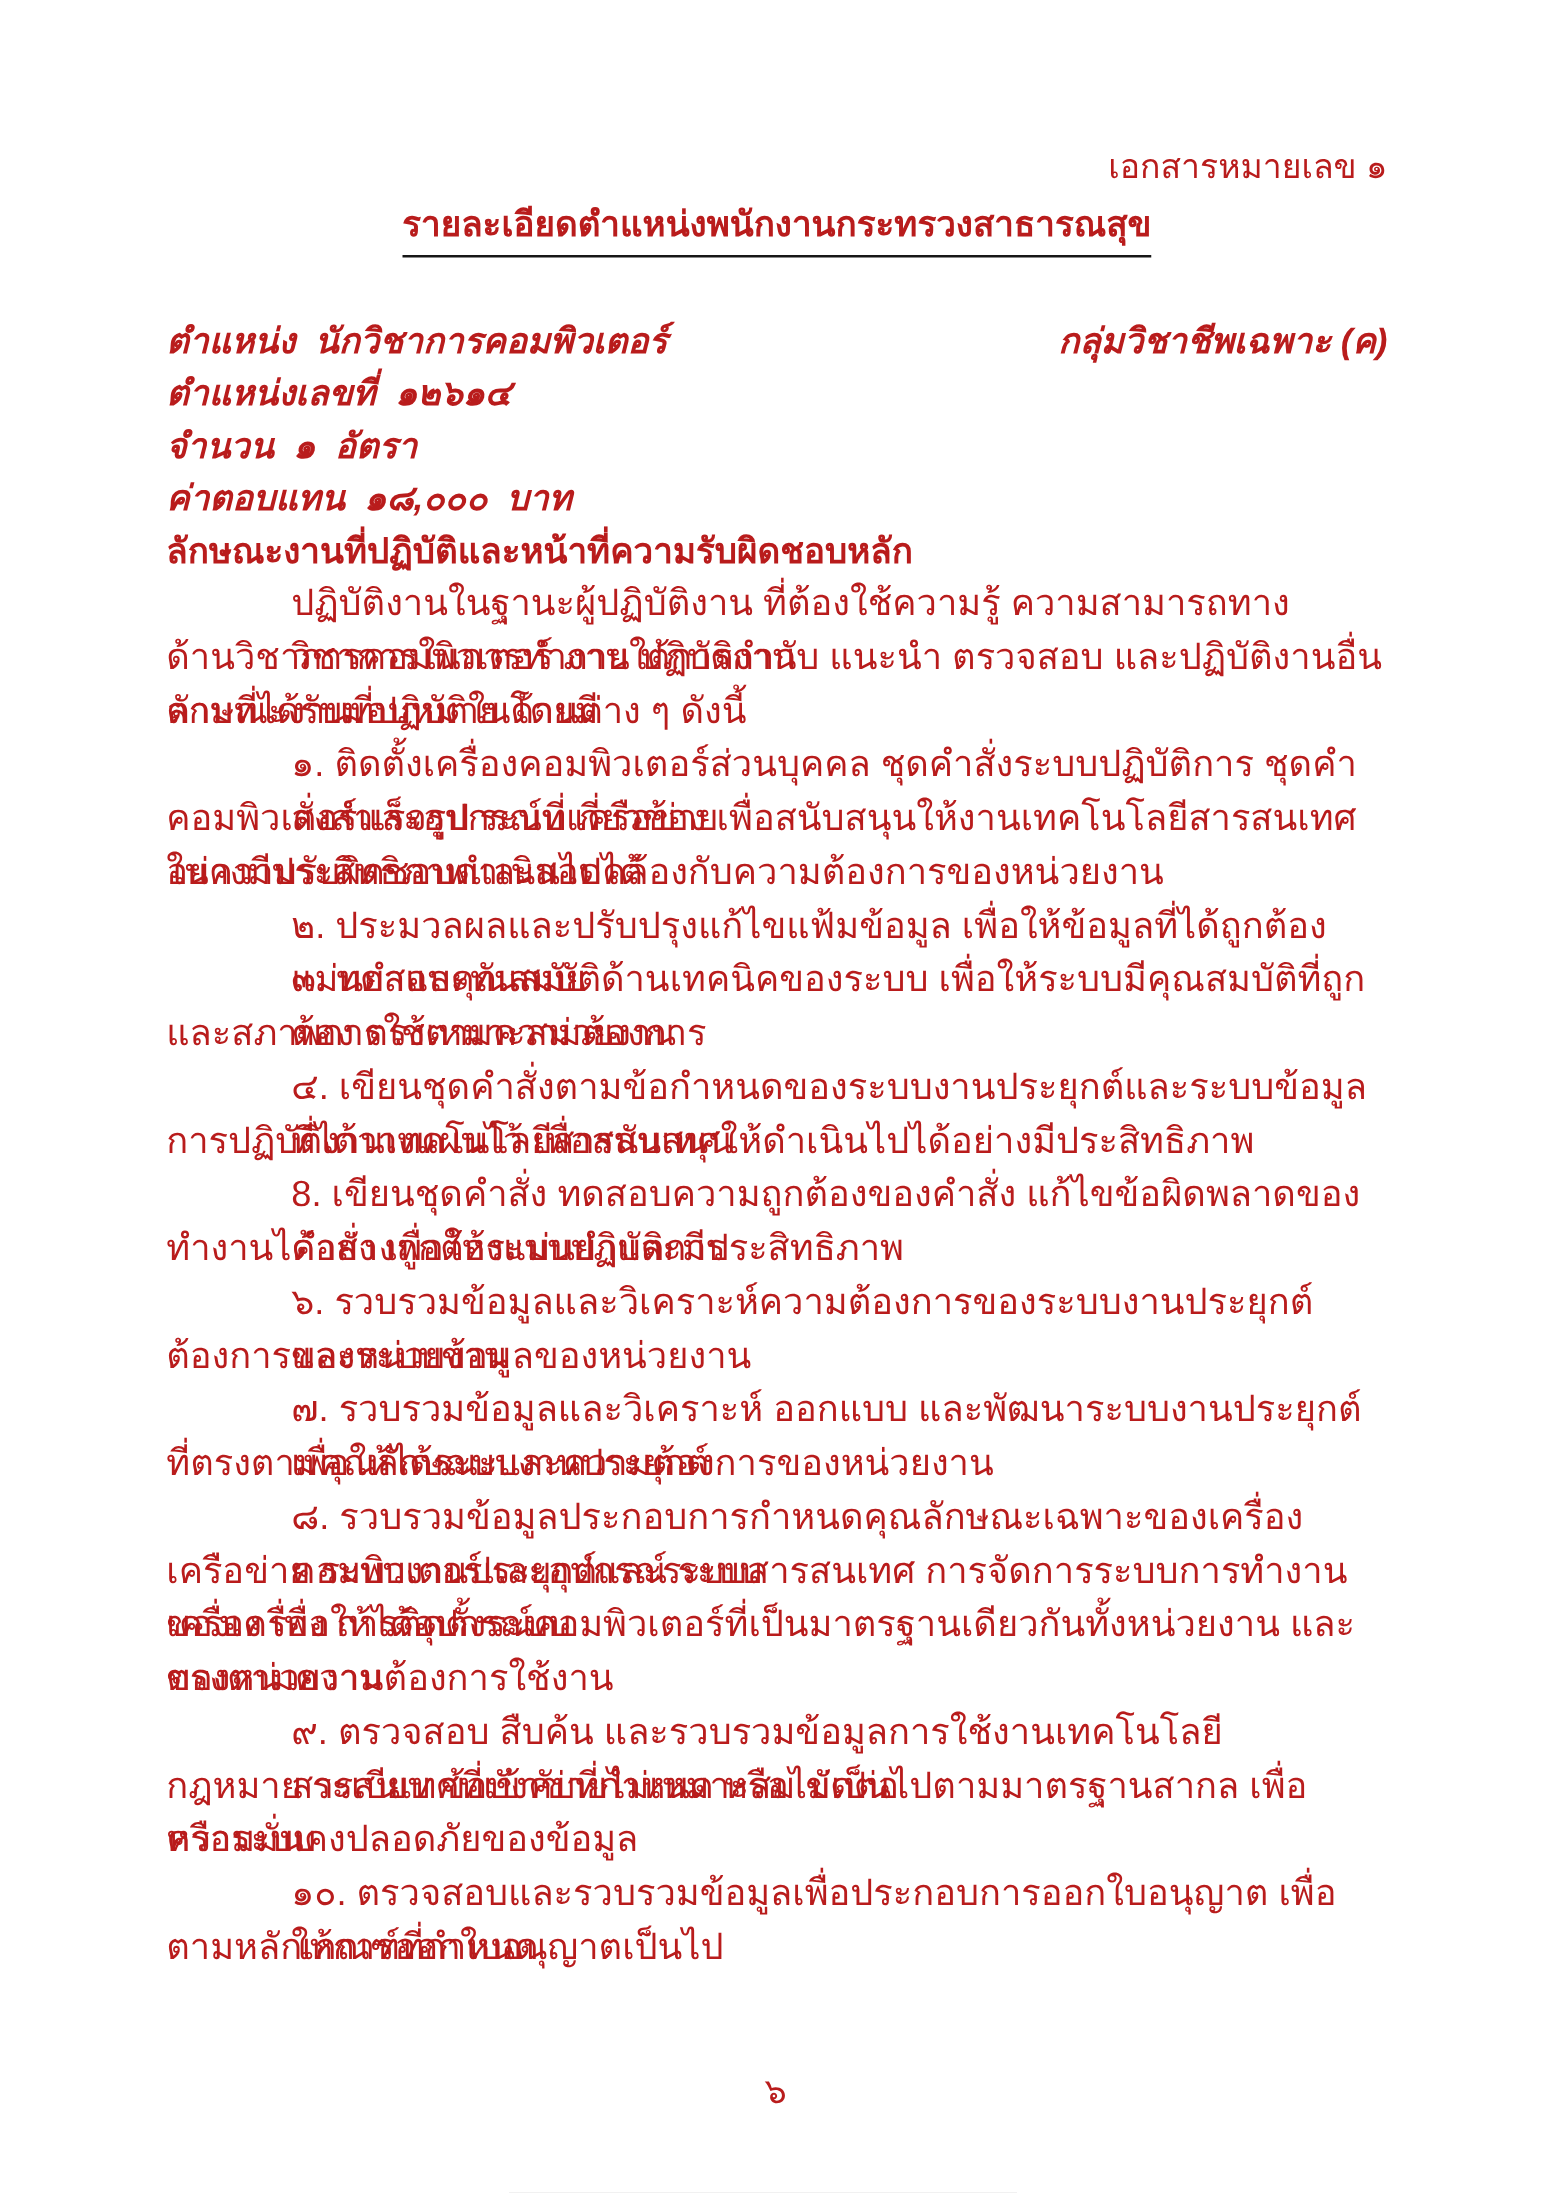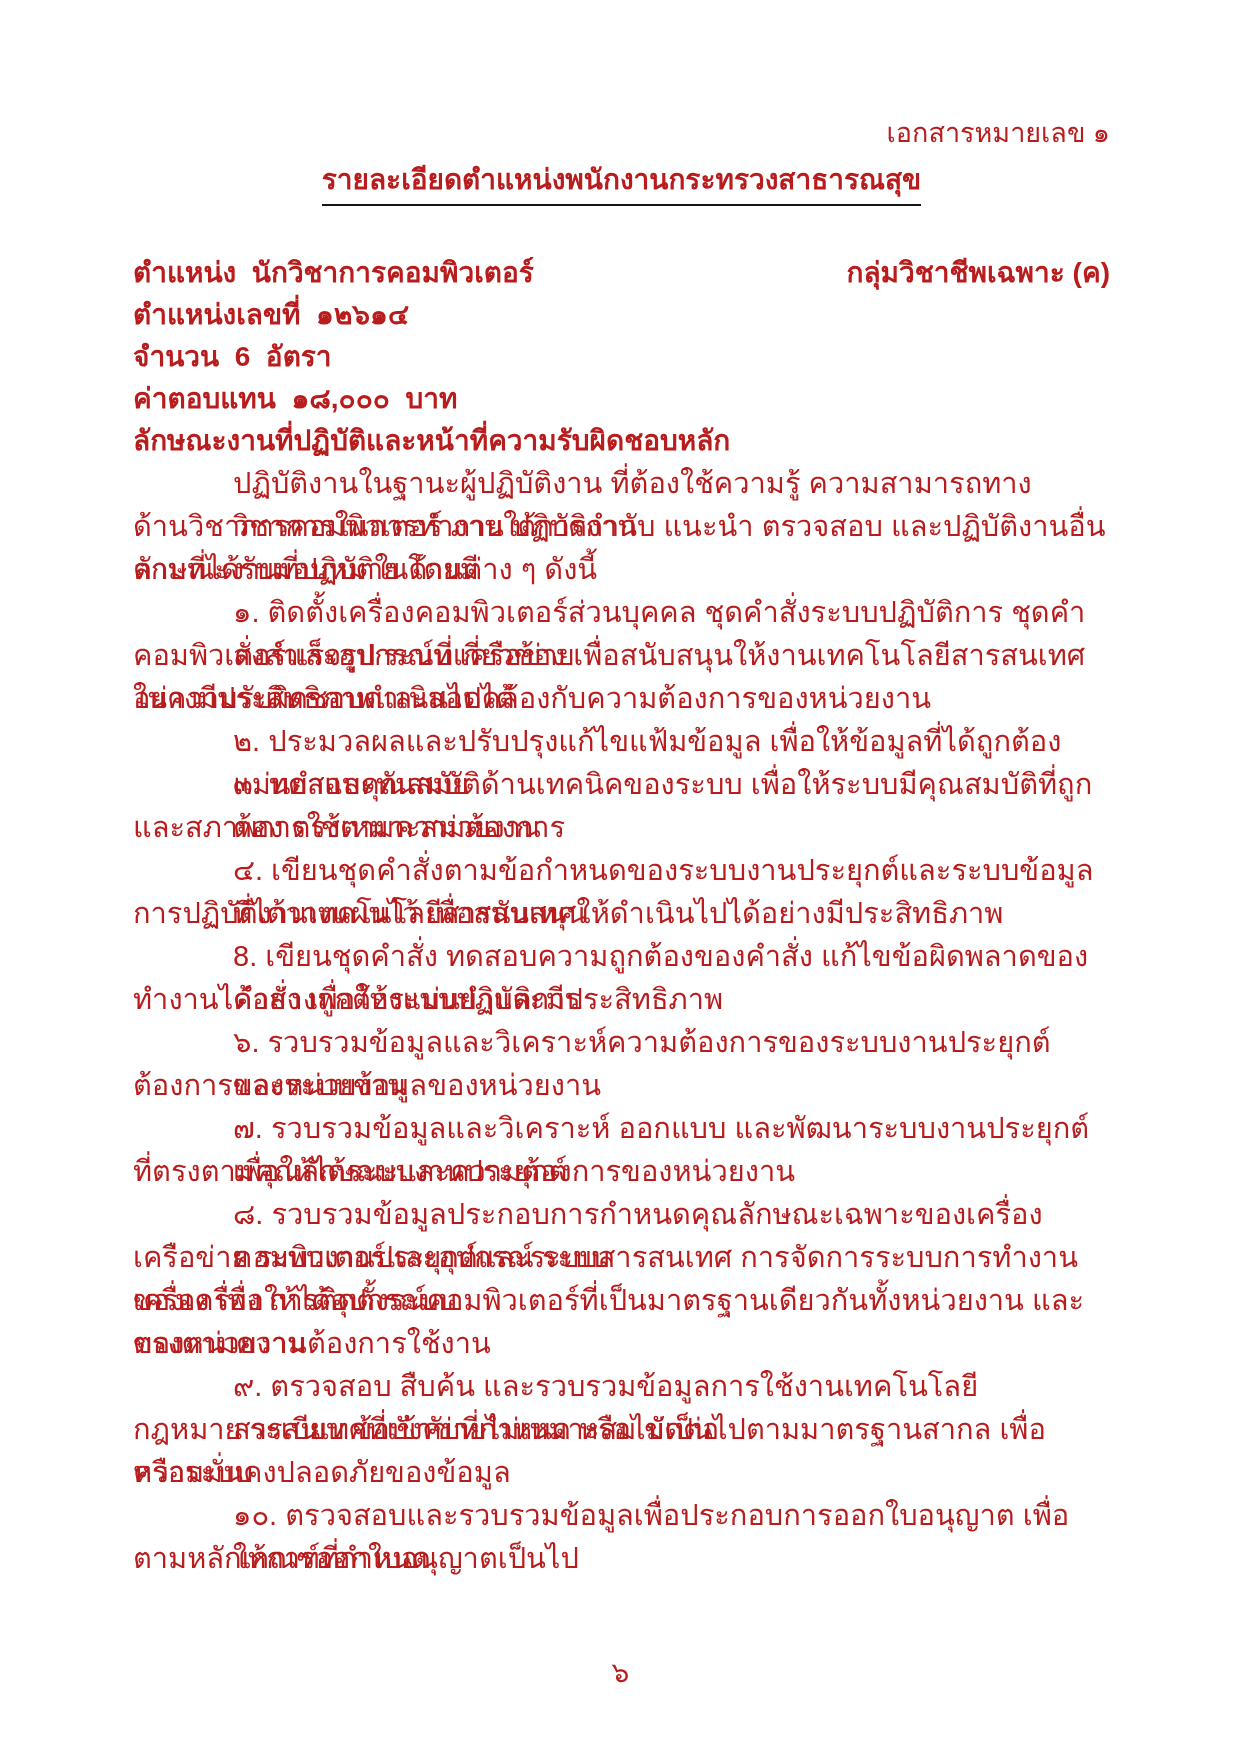--- a/index.html
+++ b/index.html
@@ -44,20 +44,21 @@
     font-weight: bold;
     font-size: 28px;
   }
   .info-row {
     display: flex;
     justify-content: space-between;
     align-items: center;
     height: 42px;
     line-height: 42px;
     white-space: pre-wrap;
+    font-style: italic;
   }
   .section-heading {
     height: 42px;
     line-height: 42px;
     font-size: 28px;
     font-weight: bold;
     white-space: pre-wrap;
   }
   .doc-body {
     font-size: 29px;
@@ -95,21 +96,21 @@
 
     <div class="info-block">
       <div class="info-row">
         <span>ตำแหน่ง  นักวิชาการคอมพิวเตอร์</span>
         <span>กลุ่มวิชาชีพเฉพาะ (ค)</span>
       </div>
       <div class="info-row">
         <span>ตำแหน่งเลขที่  ๑๒๖๑๔</span>
       </div>
       <div class="info-row">
-        <span>จำนวน  6  อัตรา</span>
+        <span>จำนวน  ๑  อัตรา</span>
       </div>
       <div class="info-row">
         <span>ค่าตอบแทน  ๑๘,๐๐๐  บาท</span>
       </div>
       <div class="section-heading">ลักษณะงานที่ปฏิบัติและหน้าที่ความรับผิดชอบหลัก</div>
     </div>
 
     <div class="doc-body">
         <div class="body-line first">ปฏิบัติงานในฐานะผู้ปฏิบัติงาน ที่ต้องใช้ความรู้ ความสามารถทางวิชาการในการทำงาน ปฏิบัติงาน</div>
         <div class="body-line">ด้านวิชาการคอมพิวเตอร์ ภายใต้การกำกับ แนะนำ ตรวจสอบ และปฏิบัติงานอื่นตามที่ได้รับมอบหมาย โดยมี</div>

